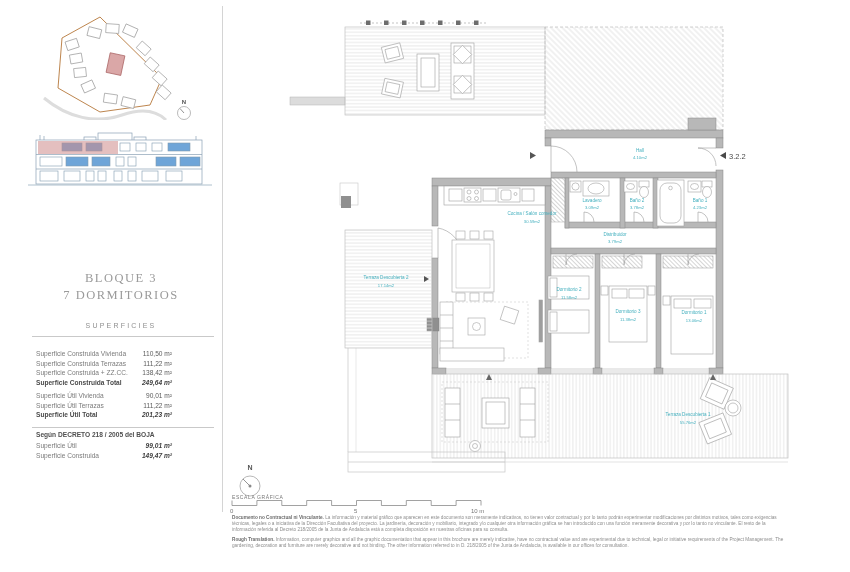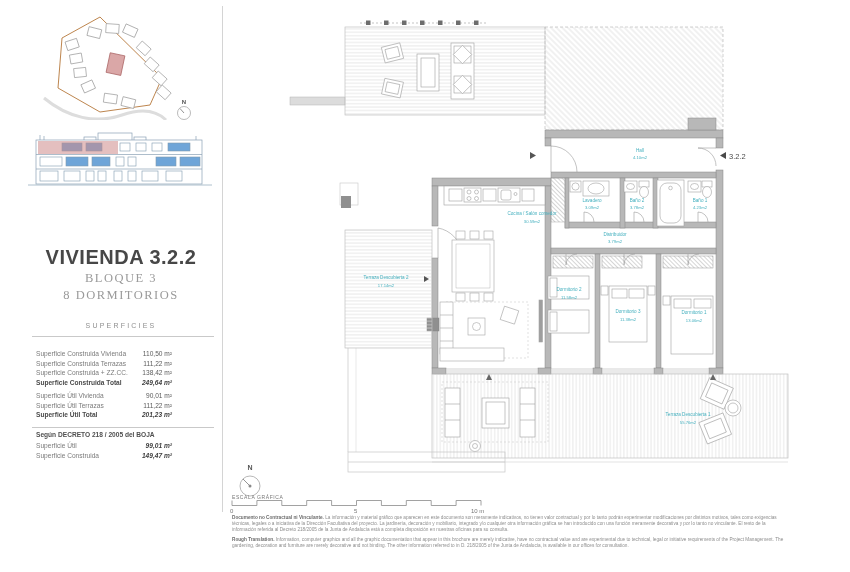--- a/index.html
+++ b/index.html
@@ -101,23 +101,22 @@
       <rect x="100" y="45" width="8" height="10" fill="#fff"></rect>
       <rect x="114" y="45" width="16" height="10" fill="#fff"></rect>
       <rect x="138" y="45" width="16" height="10" fill="#fff"></rect>
     </g>
     <g>
       <rect x="10" y="15" width="80" height="13" fill="#cd8a8a" fill-opacity="0.55"></rect>
     </g>
     <line x1="0" y1="59" x2="184" y2="59" stroke="#9ab0c0" stroke-width="0.8"></line>
   </svg>
 
-  <div class="abs" id="unit-title">VIVIENDA 3.2.2</div>
   <div class="abs subtitle" id="subtitle-block">BLOQUE 3</div>
-  <div class="abs subtitle" id="subtitle-dorms">8 DORMITORIOS</div>
+  <div class="abs subtitle" id="subtitle-dorms">7 DORMITORIOS</div>
 
   <div class="abs" id="sup-heading">SUPERFICIES</div>
   <div class="abs hline" id="hr1"></div>
 
   <div class="abs rows" id="rows-a">
     <div class="row">
         <span class="lbl">Superficie Construida Vivienda</span>
         <span class="val">110,50 m²</span>
       </div>
     <div class="row">

